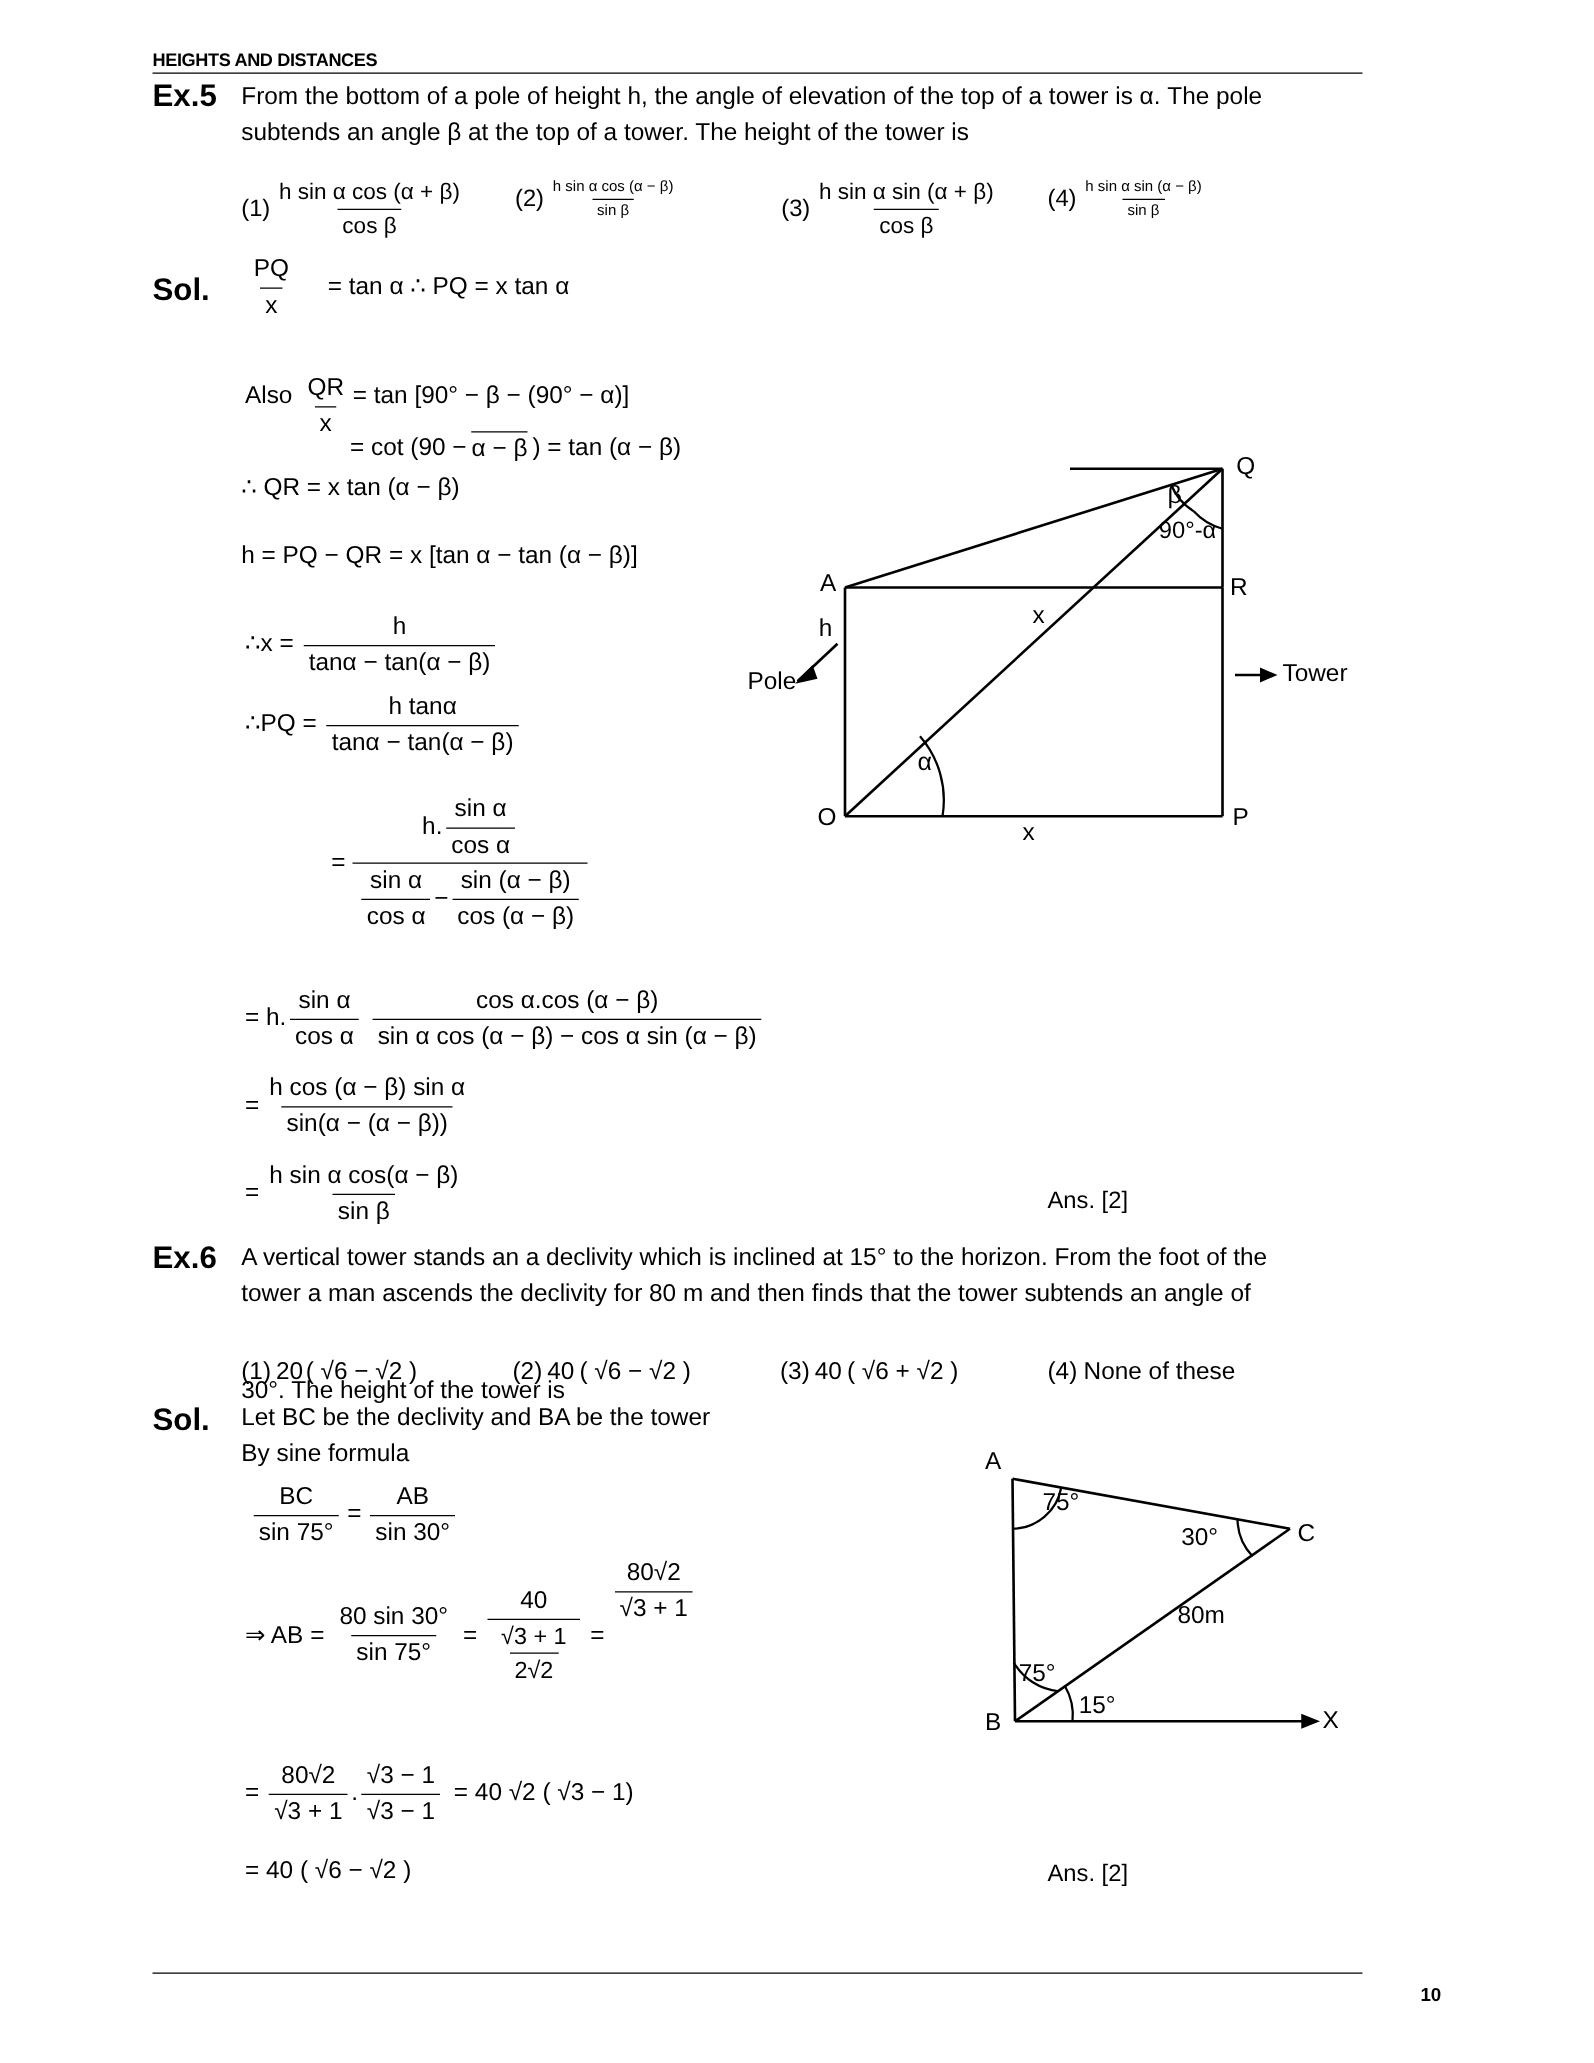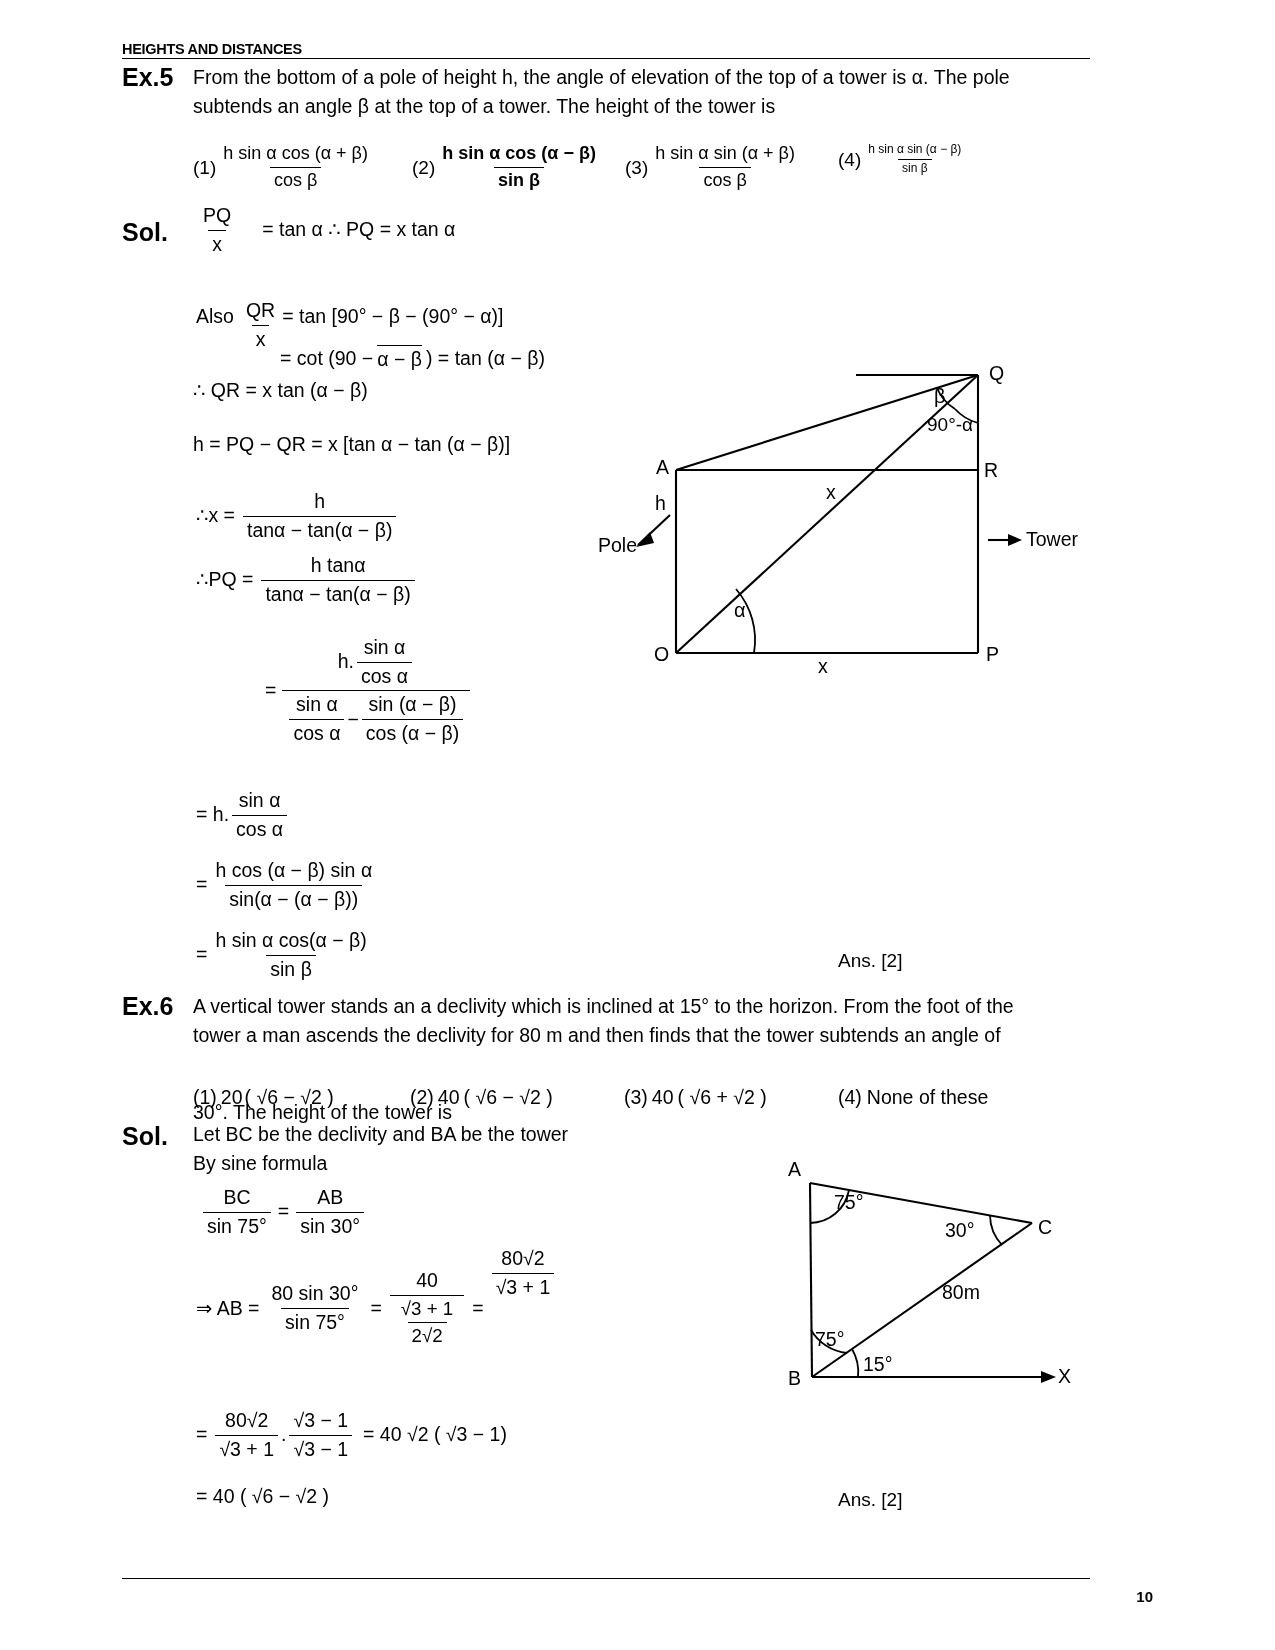--- a/index.html
+++ b/index.html
@@ -77,21 +77,21 @@
       <span>(1)</span>
       <span class="frac" style="font-size:18px;">
         <span class="num">h sin α cos (α + β)</span>
         <span class="den">cos β</span>
       </span>
     </span>
   </div>
   <div class="txt" style="left:412px; top:142px; font-size:19px;">
     <span class="mrow">
       <span>(2)</span>
-      <span class="frac" style="font-size:18px;font-weight:bold;">
+      <span class="frac" style="font-size:12px;">
         <span class="num">h sin α cos (α − β)</span>
         <span class="den">sin β</span>
       </span>
     </span>
   </div>
   <div class="txt" style="left:625px; top:142px; font-size:19px;">
     <span class="mrow">
       <span>(3)</span>
       <span class="frac" style="font-size:18px;">
         <span class="num">h sin α sin (α + β)</span>
@@ -193,20 +193,24 @@
     </span>
   </div>
 
   <div class="txt" style="left:196px; top:788px;">
     <span class="mrow">
       <span>= h.</span>
       <span class="frac">
         <span class="num">sin α</span>
         <span class="den">cos α</span>
       </span>
+      <span class="frac" style="margin-left:8px;">
+        <span class="num">cos α.cos (α − β)</span>
+        <span class="den">sin α cos (α − β) − cos α sin (α − β)</span>
+      </span>
     </span>
   </div>
 
   <div class="txt" style="left:196px; top:858px;">
     <span class="mrow">
       <span>=</span>
       <span class="frac" style="margin-left:4px;">
         <span class="num">h cos (α − β) sin α</span>
         <span class="den">sin(α − (α − β))</span>
       </span>

